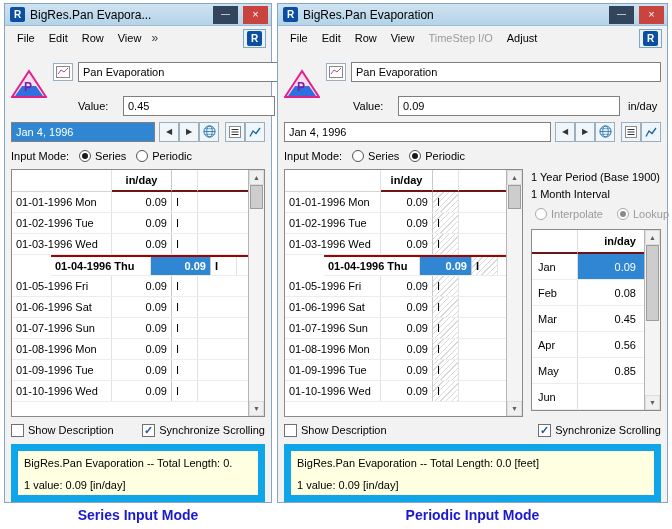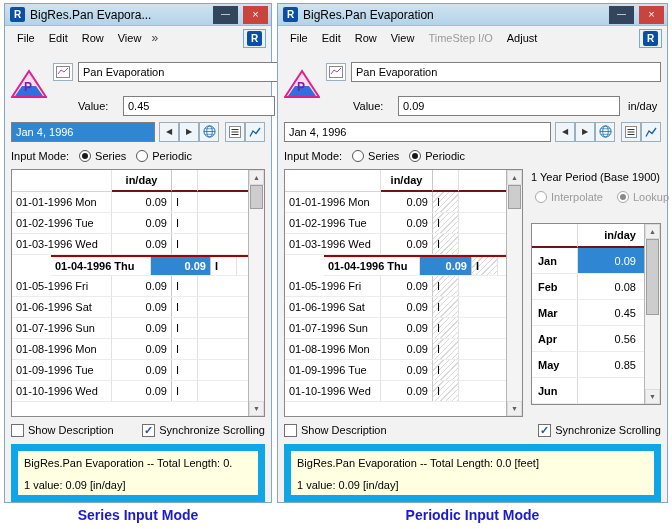--- a/index.html
+++ b/index.html
@@ -138,28 +138,28 @@
 
   
   .scrollbar { width:16px; flex:0 0 16px; border-left:1px solid #b5b5b5; background:#f4f4f4; display:flex; flex-direction:column; }
   .sb-btn { height:15px; flex:0 0 15px; display:flex; align-items:center; justify-content:center; font-size:7px; color:#606060; background:#f0f0f0; border:1px solid #dcdcdc; }
   .sb-track { flex:1; position:relative; }
   .sb-thumb { position:absolute; left:1px; right:1px; background:#cdcdcd; border:1px solid #9d9d9d; }
 
   
   .periodic-panel { flex:1; display:flex; flex-direction:column; min-width:0; }
   .pp-line { height:17px; line-height:17px; white-space:nowrap; }
-  .pp-radios { display:flex; gap:14px; margin:5px 0 20px 4px; }
+  .pp-radios { display:flex; gap:14px; margin:5px 0 9px 4px; }
   .ptable-wrap { border:1px solid #8a8a8a; background:#fff; display:flex; height:182px; }
   .ptable { flex:1; display:flex; flex-direction:column; overflow:hidden; }
   .phead { display:flex; height:24px; flex:0 0 24px; font-weight:bold; }
   .phead .pcell { border-bottom:2px solid #6d1414; }
   .phead .pval { justify-content:center; }
   .pcell { display:flex; align-items:center; overflow:hidden; white-space:nowrap; }
-  .pcell.month { width:46px; flex:0 0 46px; padding:0 6px; font-weight:bold; border-right:1px solid #dcdcdc; }
+  .pcell.month { width:46px; flex:0 0 46px; padding:0 6px; font-weight:normal; border-right:1px solid #dcdcdc; }
   .pcell.pval  { flex:1; justify-content:flex-end; padding:0 8px; }
   .prow { display:flex; height:26px; flex:0 0 26px; border-bottom:1px solid #ececec; }
   .prow.selected .pval { background:#2f86d2; color:#fff; }
 
   
   .check-row { flex:0 0 24px; display:flex; align-items:center; justify-content:space-between; padding:4px 6px 2px; }
   .check-item { display:flex; align-items:center; gap:4px; white-space:nowrap; }
   .cb {
     width:13px; height:13px; flex:0 0 13px;
     border:1px solid #707070; background:#fff;
@@ -565,20 +565,21 @@
         <div class="sb-btn">▲</div>
         <div class="sb-track">
           <div class="sb-thumb" style="top:0;height:24px;"></div>
         </div>
         <div class="sb-btn">▼</div>
       </div>
     </div>
 
     <div class="periodic-panel">
       <div class="pp-line">1 Year Period (Base 1900)</div>
+      <div class="pp-line">1 Month Interval</div>
       <div class="pp-radios">
         <span class="radio-item disabled">
           <span class="rb"></span>
           <span>Interpolate</span>
         </span>
         <span class="radio-item disabled">
           <span class="rb sel"></span>
           <span>Lookup</span>
         </span>
       </div>

